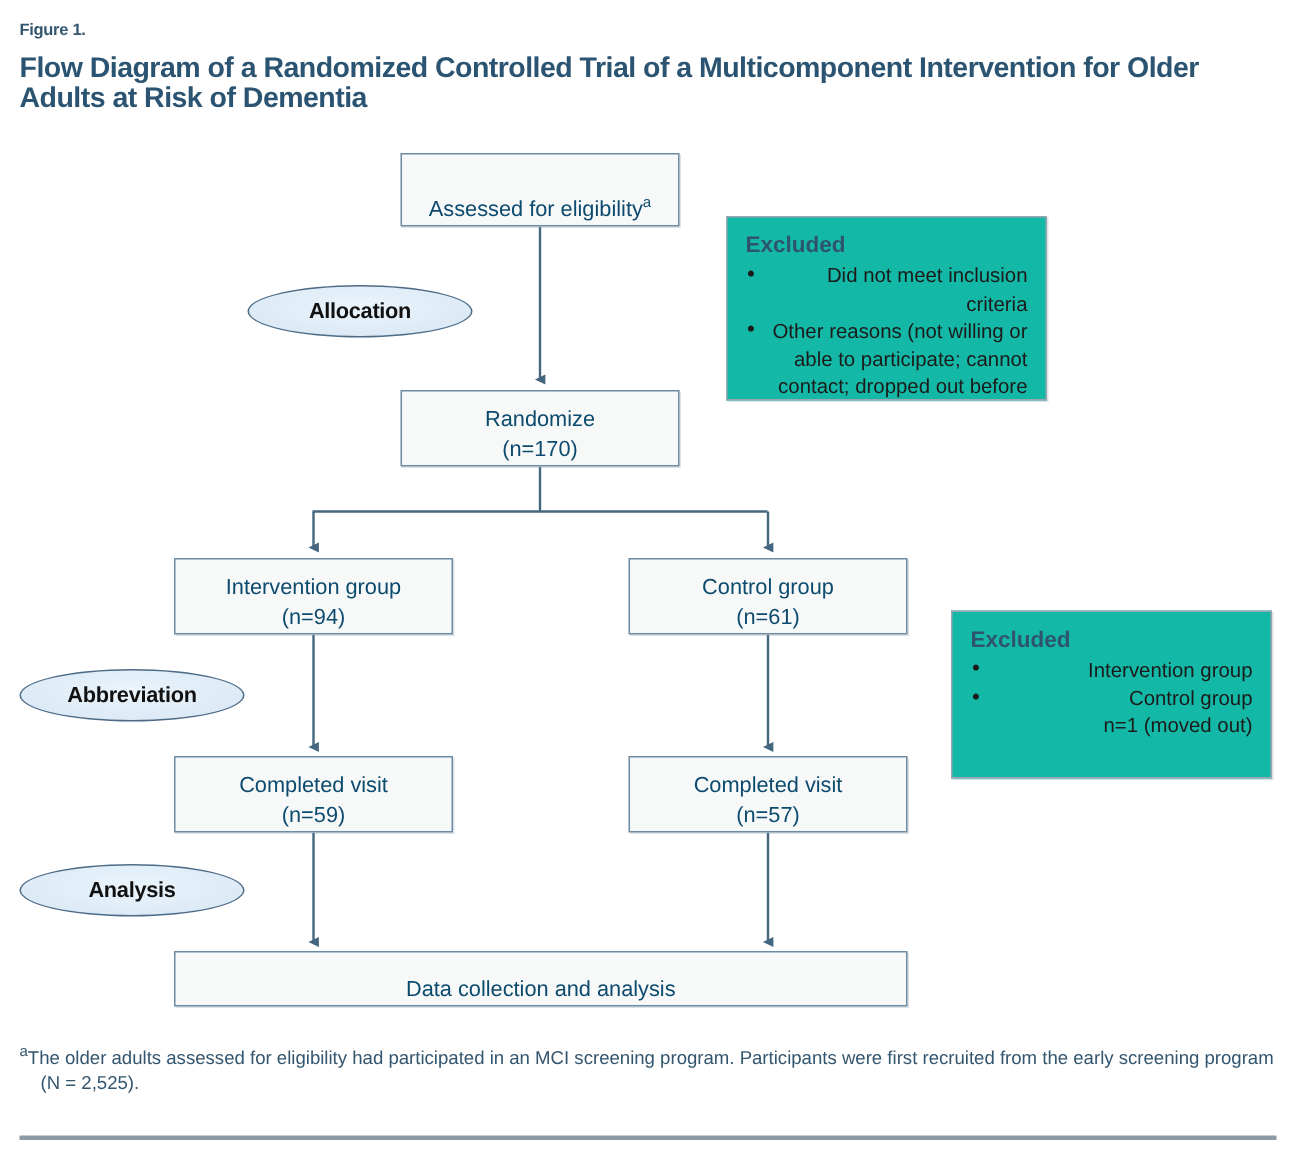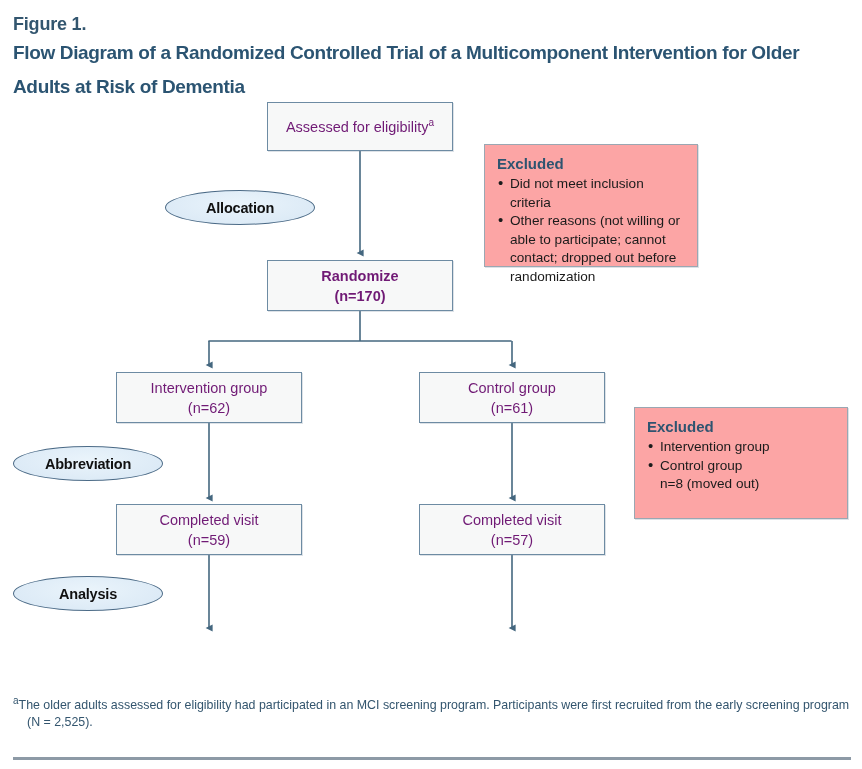--- a/index.html
+++ b/index.html
@@ -22,83 +22,84 @@
     left: 0; top: 0;
     width: 862px;
     height: 769px;
   }
 
   
   .fig-label {
     position: absolute;
     left: 13px;
     top: 14px;
-    font-size: 18px;
+    font-size: 11px;
     font-weight: bold;
     color: #33566f;
     letter-spacing: -0.2px;
   }
   .fig-title {
     position: absolute;
     left: 13px;
     top: 36px;
     width: 840px;
     font-size: 19px;
     font-weight: bold;
-    line-height: 34px;
+    line-height: 20px;
     color: #2b5472;
     letter-spacing: -0.35px;
   }
 
   
   .fbox {
     position: absolute;
     box-sizing: border-box;
     background: #f7f8f8;
     border: 1px solid #6d8ba3;
     box-shadow: 1px 1px 0 rgba(120,140,160,0.25);
     display: flex;
     flex-direction: column;
     align-items: center;
-    justify-content: center;
+    justify-content: flex-end;
     text-align: center;
-    color: #701a75;
+    color: #0c4a6e;
     font-size: 14.5px;
     line-height: 20px;
   }
   .fbox .ln { display: block; white-space: nowrap; }
   .sup {
     font-size: 10px;
     vertical-align: super;
     line-height: 0;
   }
 
   
   .nbox {
     position: absolute;
     box-sizing: border-box;
-    background: #fca5a5;
+    background: #14b8a6;
     border: 1px solid #9aa7b2;
     box-shadow: 1px 1px 0 rgba(120,140,160,0.25);
     padding: 9px 12px 8px 12px;
     color: #1b1b1b;
     font-size: 13.6px;
     line-height: 18.5px;
   }
   .nbox .nb-title {
     font-weight: bold;
     color: #2e5470;
     font-size: 15px;
     line-height: 20px;
     margin-bottom: 1px;
   }
   .nbox ul {
     list-style: none;
     margin: 0;
     padding: 0;
+    text-align: right;
   }
   .nbox li {
     position: relative;
     padding-left: 13px;
     margin: 0;
   }
   .nbox li::before {
     content: "\2022";
     position: absolute;
     left: 1px;
@@ -194,70 +195,72 @@
     <line x1="209" y1="555" x2="209" y2="628" stroke="#44677f" stroke-width="1.6" marker-end="url(#arrowhead)"></line>
     <line x1="512" y1="555" x2="512" y2="628" stroke="#44677f" stroke-width="1.6" marker-end="url(#arrowhead)"></line>
   </svg>
 
   <div class="fbox" style="left:267px; top:102px; width:186px; height:49px;">
     <span class="ln">
       <span>Assessed for eligibility</span><span class="sup">a</span>
     </span>
   </div>
 
-  <div class="fbox" style="left:267px; top:260px; width:186px; height:51px;font-weight:bold;">
+  <div class="fbox" style="left:267px; top:260px; width:186px; height:51px;">
     <span class="ln">Randomize</span>
     <span class="ln">(n=170)</span>
   </div>
 
   <div class="fbox" style="left:116px; top:372px; width:186px; height:51px;">
     <span class="ln">Intervention group</span>
-    <span class="ln">(n=62)</span>
+    <span class="ln">(n=94)</span>
   </div>
 
   <div class="fbox" style="left:419px; top:372px; width:186px; height:51px;">
     <span class="ln">Control group</span>
     <span class="ln">(n=61)</span>
   </div>
 
   <div class="fbox" style="left:116px; top:504px; width:186px; height:51px;">
     <span class="ln">Completed visit</span>
     <span class="ln">(n=59)</span>
   </div>
 
   <div class="fbox" style="left:419px; top:504px; width:186px; height:51px;">
     <span class="ln">Completed visit</span>
     <span class="ln">(n=57)</span>
   </div>
 
+  <div class="fbox" style="left:116px; top:634px; width:489px; height:37px;">
+    <span class="ln">Data collection and analysis</span>
+  </div>
 
   <div class="nbox" style="left:484px; top:144px; width:214px; height:123px;">
     <div class="nb-title">Excluded</div>
     <ul>
       <li>
         <span class="cont">Did not meet inclusion criteria</span>
       </li>
       <li>
         <span class="cont">Other reasons (not willing or</span>
         <span class="cont">able to participate; cannot</span>
         <span class="cont">contact; dropped out before</span>
-        <span class="cont">randomization</span>
       </li>
     </ul>
   </div>
 
   <div class="nbox" style="left:634px; top:407px; width:214px; height:112px;">
     <div class="nb-title">Excluded</div>
     <ul>
       <li>
         <span class="cont">Intervention group</span>
       </li>
       <li>
         <span class="cont">Control group</span>
-        <span class="cont">n=8 (moved out)</span>
+        <span class="cont">n=1 (moved out)</span>
       </li>
     </ul>
   </div>
 
   <div class="ell" style="left:165px; top:190px; width:150px; height:35px;">
     <span>Allocation</span>
   </div>
 
   <div class="ell" style="left:13px; top:446px; width:150px; height:35px;">
     <span>Abbreviation</span>

